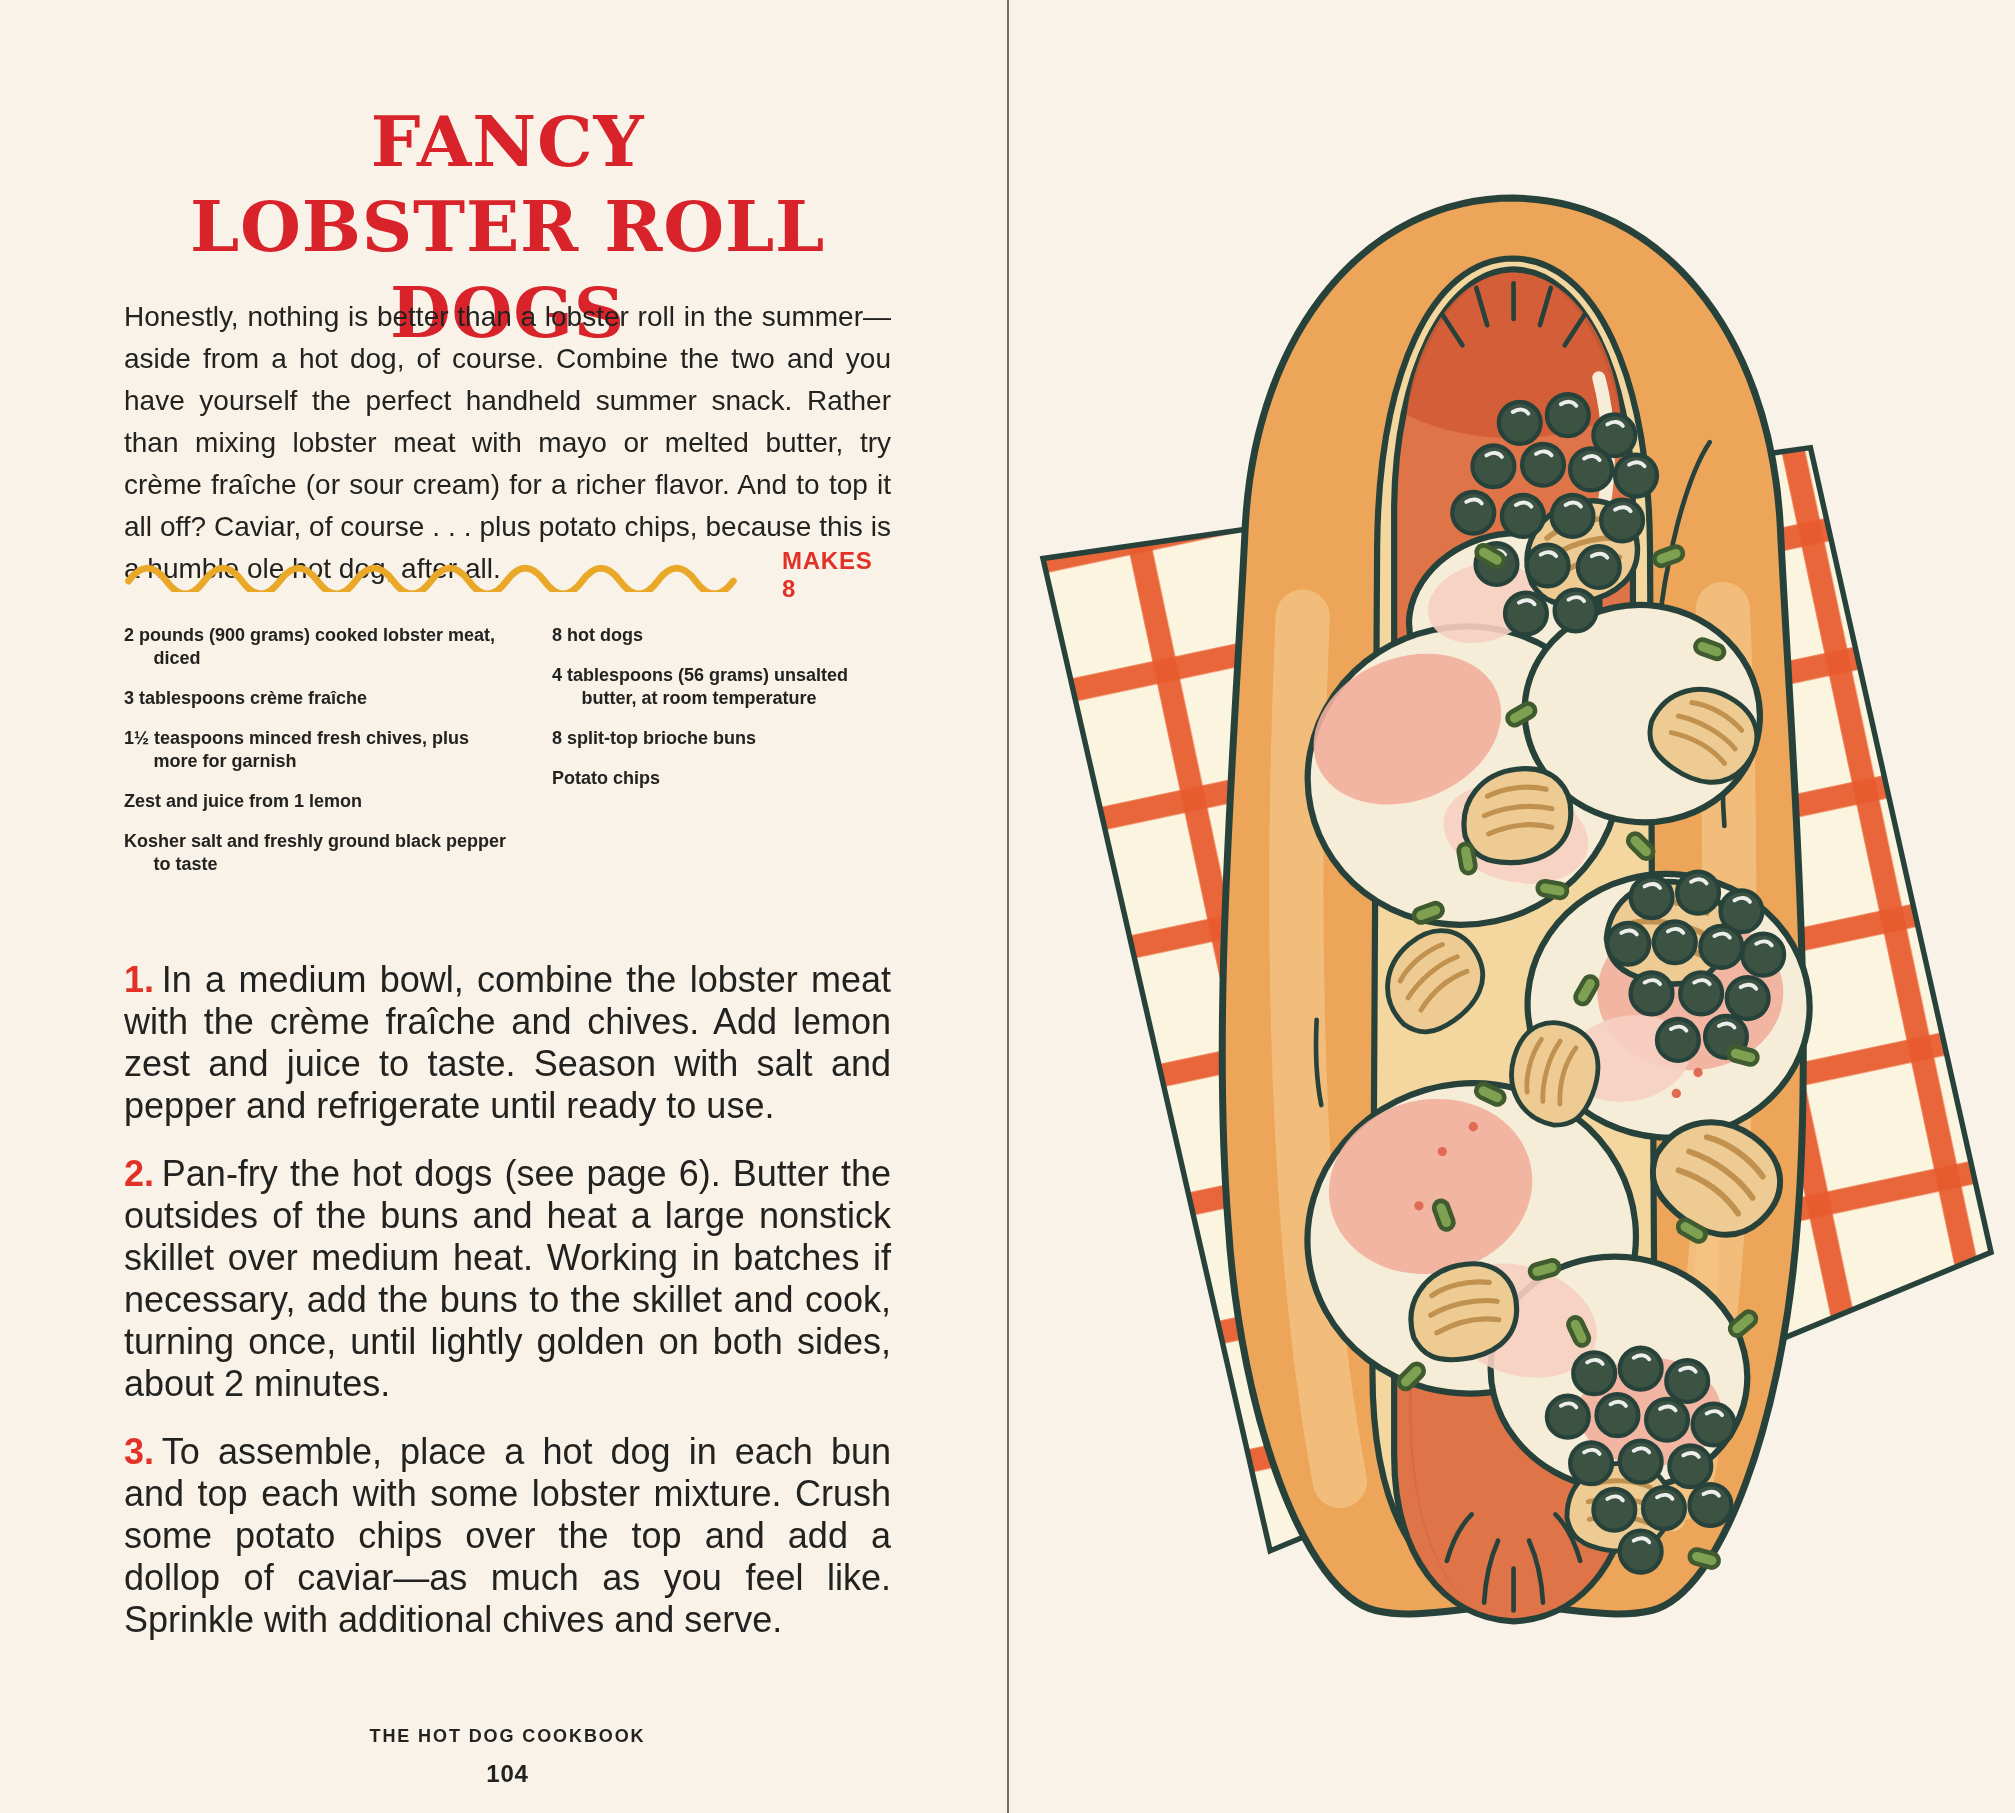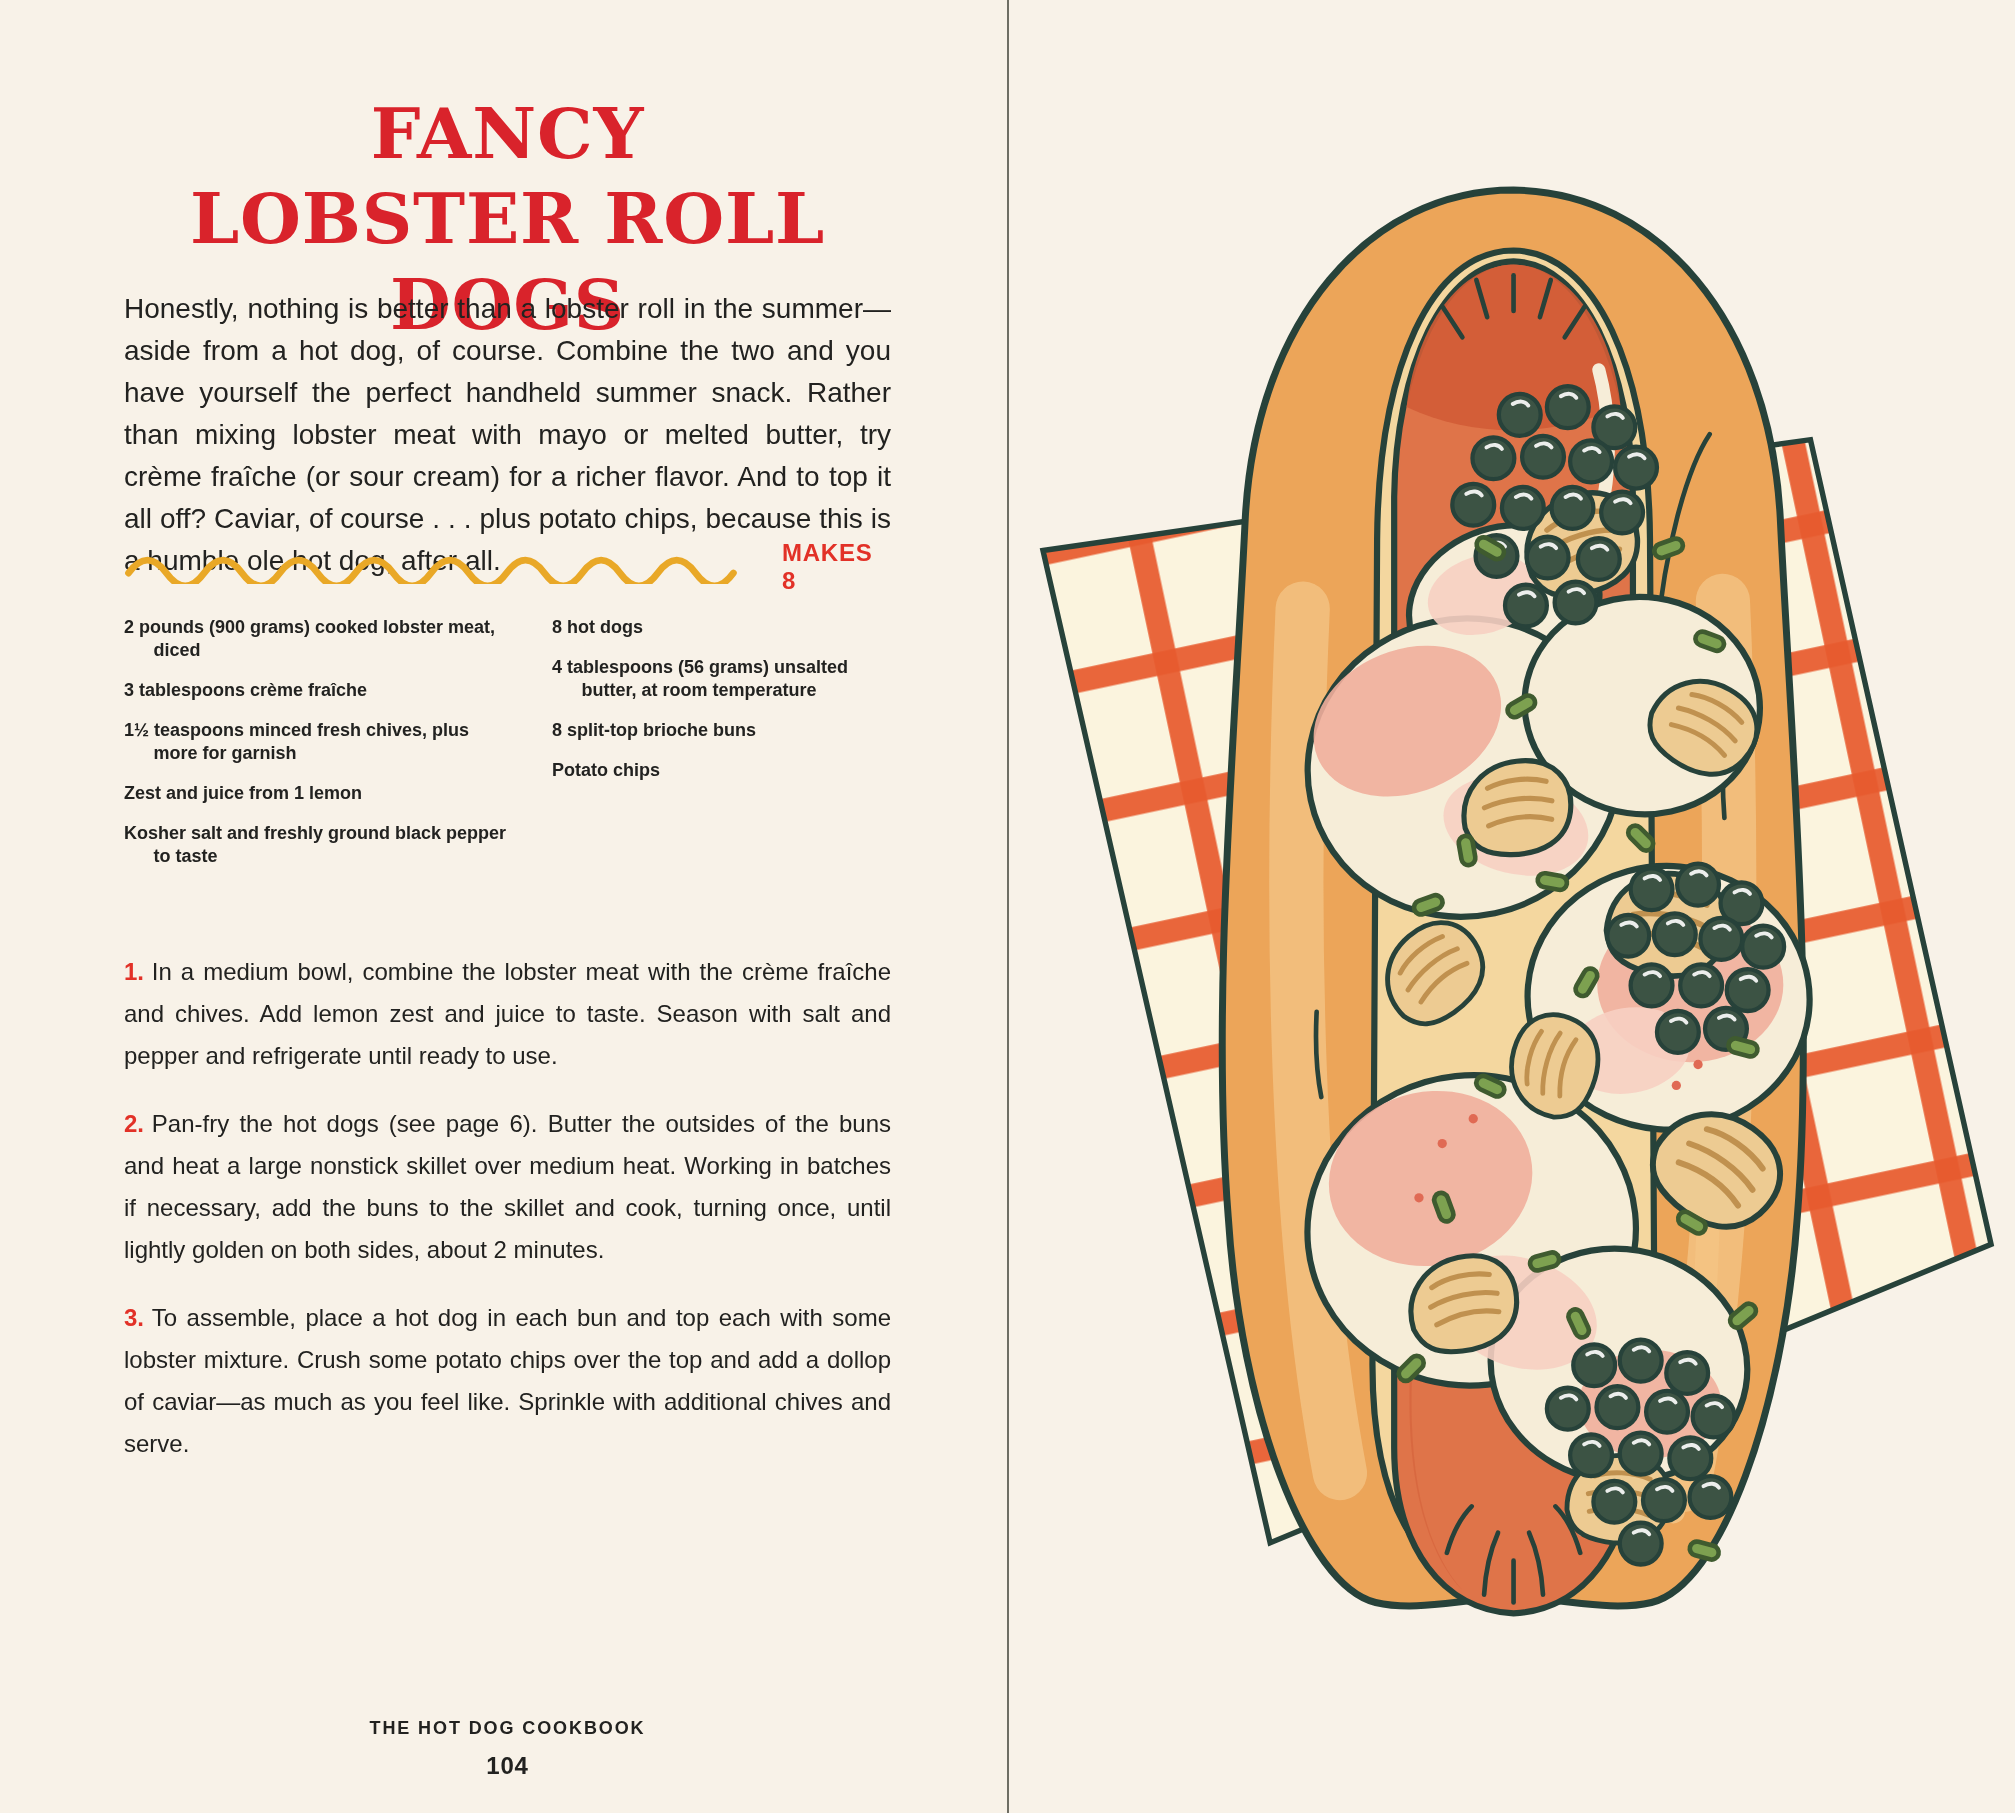--- a/index.html
+++ b/index.html
@@ -12,21 +12,21 @@
     --chip:#EDCB92; --chip_line:#C0914F; --caviar:#3C5344;
     --chive:#7DA150; --chive_dark:#3F5B2F;
     --napkin_base:#FBF4DE; --napkin_stripe:#E85A2E;
   }
   html,body{margin:0;padding:0;}
   body{
     position:relative;width:2015px;height:1814px;overflow:hidden;
     background:var(--page_bg,#F8F2E8);
     font-family:"Liberation Sans",sans-serif;color:var(--ink,#222);
   }
-  .page{position:absolute;top:4px;height:1290px;}
+  .page{position:absolute;top:12px;height:1290px;}
   .page-left{left:0;width:1008px;}
   .page-right{left:1008px;width:1008px;}
   .divider{position:absolute;left:1007px;top:0;width:2.3px;height:1814px;background:var(--divider,#6E6E64);}
 
   .col{position:absolute;left:124px;width:767px;}
 
   .recipe-title{
     top:87px;text-align:center;color:var(--title_red,#D9232B);
     font-family:"DejaVu Serif",serif;font-weight:800;
     font-size:70px;line-height:1.22;letter-spacing:0.8px;
@@ -44,21 +44,21 @@
   }
   .ingredients{top:612px;display:flex;}
   .ing-col{list-style:none;margin:0;padding:0;}
   .ing-col-1{width:394px;margin-right:34px;}
   .ing-col-2{width:339px;}
   .ing-col li{
     font-size:18px;font-weight:bold;line-height:1.28;
     margin:0 0 17px 0;padding-left:29.5px;text-indent:-29.5px;
   }
   .steps{top:947px;}
-  .step{font-size:24px;line-height:42px;text-align:justify;margin:0 0 26px 0;}
+  .step{font-size:36px;line-height:42px;text-align:justify;margin:0 0 26px 0;}
   .step-num{color:var(--accent_red,#E23127);font-weight:bold;margin-right:7.8px;}
 
   .footer-book{
     position:absolute;left:124px;width:767px;top:1714px;text-align:center;
     font-size:18px;font-weight:bold;letter-spacing:1.9px;
   }
   .footer-page{
     position:absolute;left:124px;width:767px;top:1748px;text-align:center;
     font-size:24px;font-weight:bold;letter-spacing:0.8px;
   }

